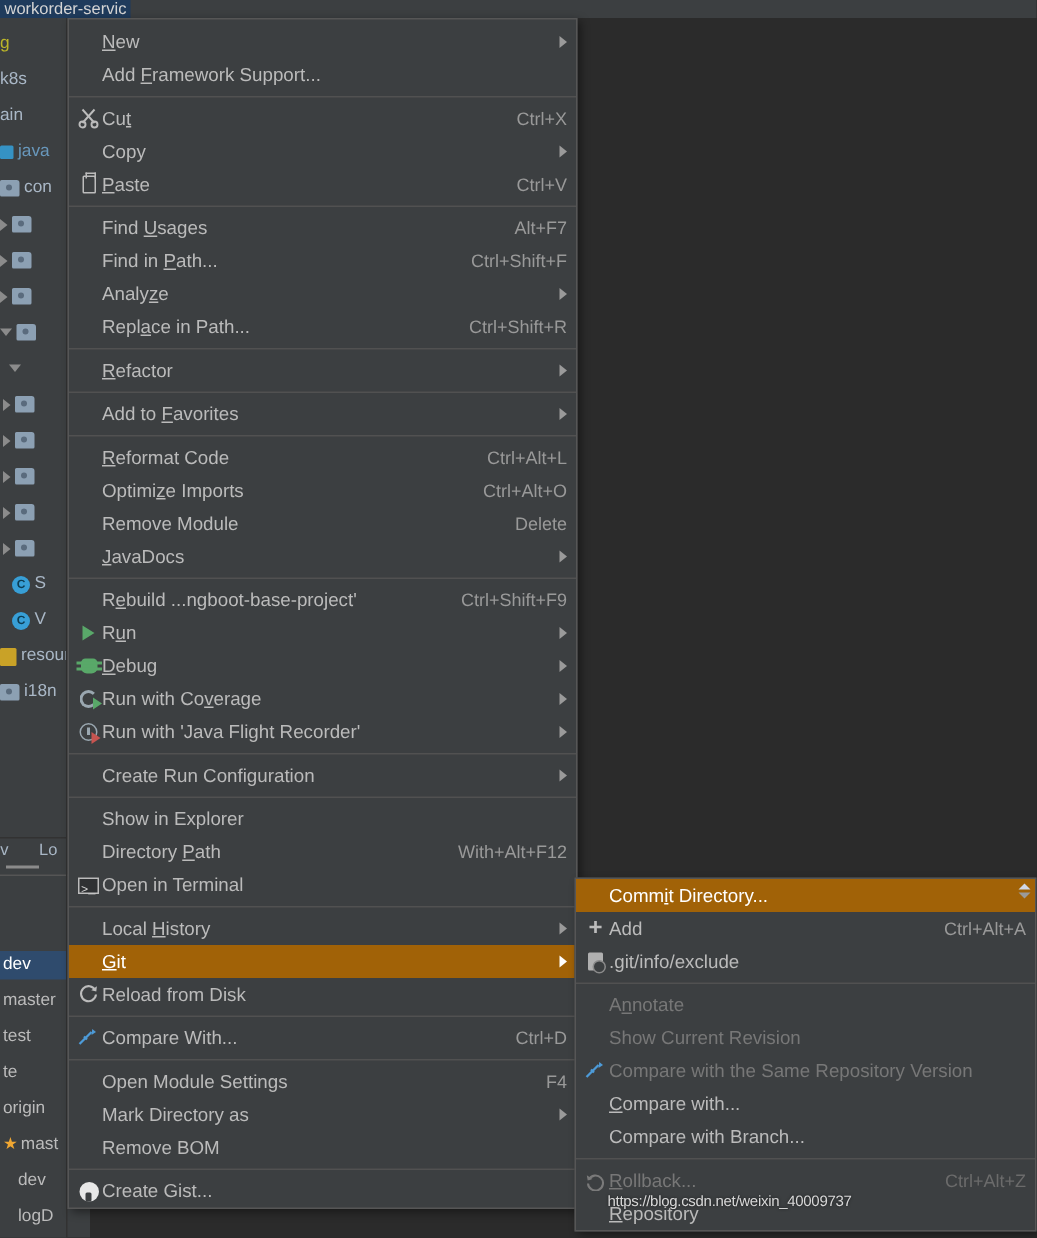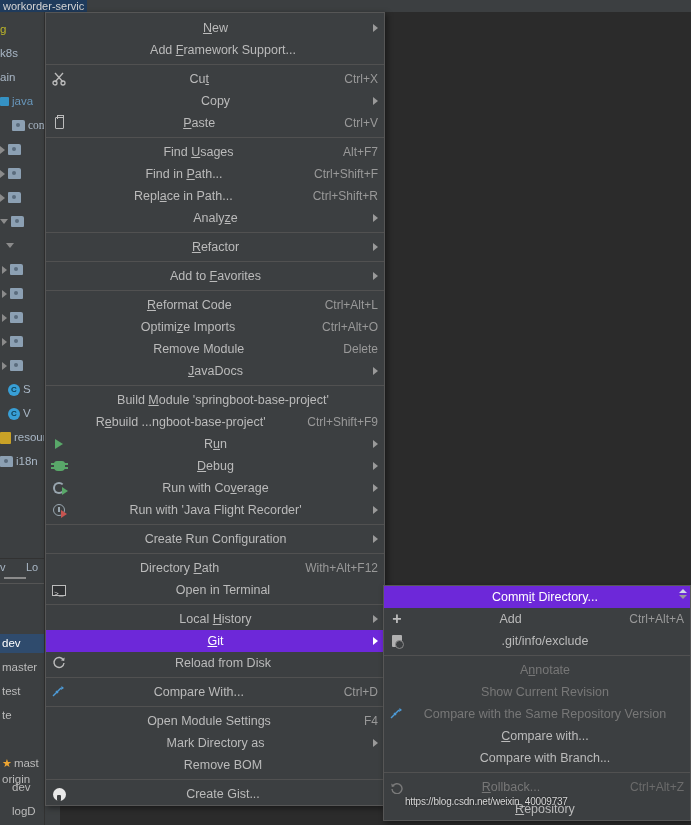--- a/index.html
+++ b/index.html
@@ -107,28 +107,28 @@
     display: flex; align-items: center;
     padding: 0 6px 0 0;
     white-space: nowrap; cursor: default;
     color: #bbbbbb; font-size: 12.5px;
   }
   .mi .icon {
     width: 18px; flex: 0 0 18px; height: 22px;
     display: flex; align-items: center; justify-content: center;
     margin-left: 4px;
   }
-  .mi .label { flex: 1 1 auto; overflow: hidden; text-align: center; }
+  .mi .label { flex: 1 1 auto; overflow: hidden; }
   .mi .accel { color: #999999; font-size: 12px; margin-left: 14px; flex: 0 0 auto; }
   .mi .sub {
     flex: 0 0 auto; margin-left: 10px; width: 0; height: 0;
     border-left: 5px solid #9a9a9a;
     border-top: 4px solid transparent; border-bottom: 4px solid transparent;
   }
-  .mi.hl { background: #6d28d9; color: #ffffff; }
+  .mi.hl { background: #a16207; color: #ffffff; }
   .mi.hl .sub { border-left-color: #ffffff; }
   .mi.disabled { color: #777777; }
   .mi.disabled .accel { color: #6b6b6b; }
   .sep { height: 1px; background: #515151; margin: 3px 0; }
   .mn { text-decoration: underline; }
 
   
   .g-scissors, .g-clip, .g-terminal, .g-reload, .g-compare, .g-github,
   .g-maven, .g-diagram, .g-run, .g-debug, .g-cov, .g-jfr, .g-plus,
   .g-exclude, .g-clock, .g-rollback {
@@ -192,21 +192,21 @@
         <div class="tnode" style="top: 32px; justify-content: center;">
           <span>k8s</span>
         </div>
         <div class="tnode" style="top: 56px;">
           <span>ain</span>
         </div>
         <div class="tnode" style="top: 80px;">
           <span class="ico-src"></span>
           <span class="txt-blue">java</span>
         </div>
-        <div class="tnode" style="top: 104px; padding-left: 12px; font-family: Liberation Serif, serif;">
+        <div class="tnode" style="top: 104px; padding-left: 0px;">
           <span class="ico-folder"></span>
           <span>con</span>
         </div>
         <div class="tnode" style="top: 128px;">
           <span class="arrow-r"></span>
           <span class="ico-folder"></span>
           <span></span>
         </div>
         <div class="tnode" style="top: 152px;">
           <span class="arrow-r"></span>
@@ -284,21 +284,21 @@
         </div>
         <div class="branch-row" style="top: 74px;">
           <span>master</span>
         </div>
         <div class="branch-row" style="top: 98px;">
           <span>test</span>
         </div>
         <div class="branch-row" style="top: 122px;">
           <span>te</span>
         </div>
-        <div class="branch-row" style="top: 146px; margin-top: 40px;">
+        <div class="branch-row" style="top: 146px;">
           <span>origin</span>
         </div>
         <div class="branch-row" style="top: 170px; padding-left: 2px;">
           <span class="star">★</span>
           <span>mast</span>
         </div>
         <div class="branch-row" style="top: 194px; padding-left: 12px;">
           <span>dev</span>
         </div>
         <div class="branch-row" style="top: 218px; padding-left: 12px;">
@@ -353,28 +353,28 @@
         <span class="label">Find <span class="mn">U</span>sages</span>
         <span class="accel">Alt+F7</span>
       </div>
       <div class="mi">
         <span class="icon"></span>
         <span class="label">Find in <span class="mn">P</span>ath...</span>
         <span class="accel">Ctrl+Shift+F</span>
       </div>
       <div class="mi">
         <span class="icon"></span>
+        <span class="label">Analy<span class="mn">z</span>e</span>
+        <span class="sub"></span>
+      </div>
+      <div class="mi">
+        <span class="icon"></span>
         <span class="label">Repl<span class="mn">a</span>ce in Path...</span>
         <span class="accel">Ctrl+Shift+R</span>
       </div>
-      <div class="mi">
-        <span class="icon"></span>
-        <span class="label">Analy<span class="mn">z</span>e</span>
-        <span class="sub"></span>
-      </div>
       <div class="sep"></div>
       <div class="mi">
         <span class="icon"></span>
         <span class="label"><span class="mn">R</span>efactor</span>
         <span class="sub"></span>
       </div>
       <div class="sep"></div>
       <div class="mi">
         <span class="icon"></span>
         <span class="label">Add to <span class="mn">F</span>avorites</span>
@@ -397,24 +397,20 @@
         <span class="accel">Delete</span>
       </div>
       <div class="mi">
         <span class="icon"></span>
         <span class="label"><span class="mn">J</span>avaDocs</span>
         <span class="sub"></span>
       </div>
       <div class="sep"></div>
       <div class="mi">
         <span class="icon"></span>
-        <span class="label">Build <span class="mn">M</span>odule 'springboot-base-project'</span>
-      </div>
-      <div class="mi">
-        <span class="icon"></span>
         <span class="label">R<span class="mn">e</span>build ...ngboot-base-project'</span>
         <span class="accel">Ctrl+Shift+F9</span>
       </div>
       <div class="mi">
         <span class="icon">
           <span class="g-run"></span>
         </span>
         <span class="label">R<span class="mn">u</span>n</span>
         <span class="sub"></span>
       </div>
@@ -439,20 +435,24 @@
         <span class="label">Run with 'Java Flight Recorder'</span>
         <span class="sub"></span>
       </div>
       <div class="sep"></div>
       <div class="mi">
         <span class="icon"></span>
         <span class="label">Create Run Configuration</span>
         <span class="sub"></span>
       </div>
       <div class="sep"></div>
+      <div class="mi">
+        <span class="icon"></span>
+        <span class="label">Show in Explorer</span>
+      </div>
       <div class="mi">
         <span class="icon"></span>
         <span class="label">Directory <span class="mn">P</span>ath</span>
         <span class="accel">With+Alt+F12</span>
       </div>
       <div class="mi">
         <span class="icon">
           <span class="g-terminal"></span>
         </span>
         <span class="label">Open in Terminal</span>

